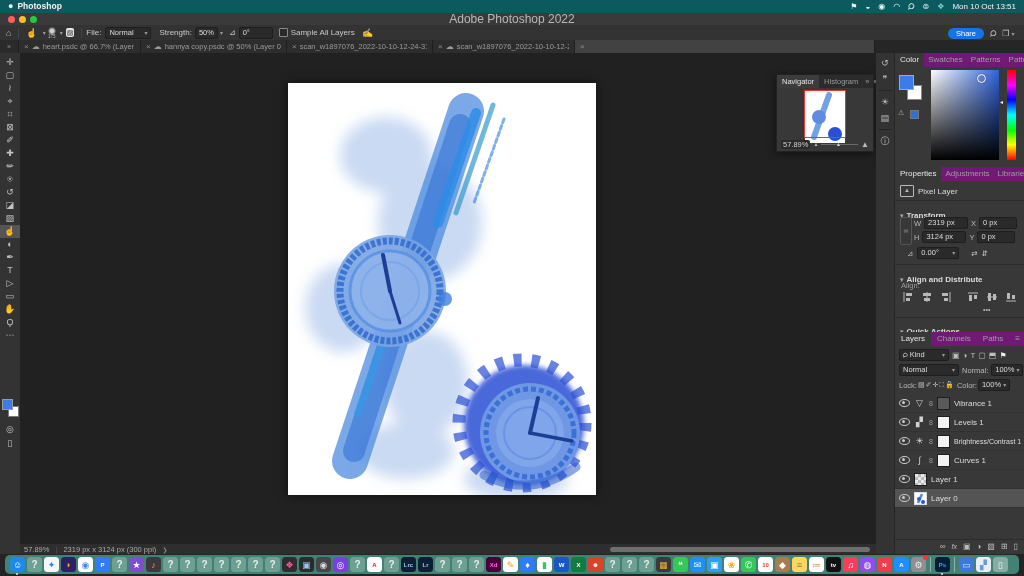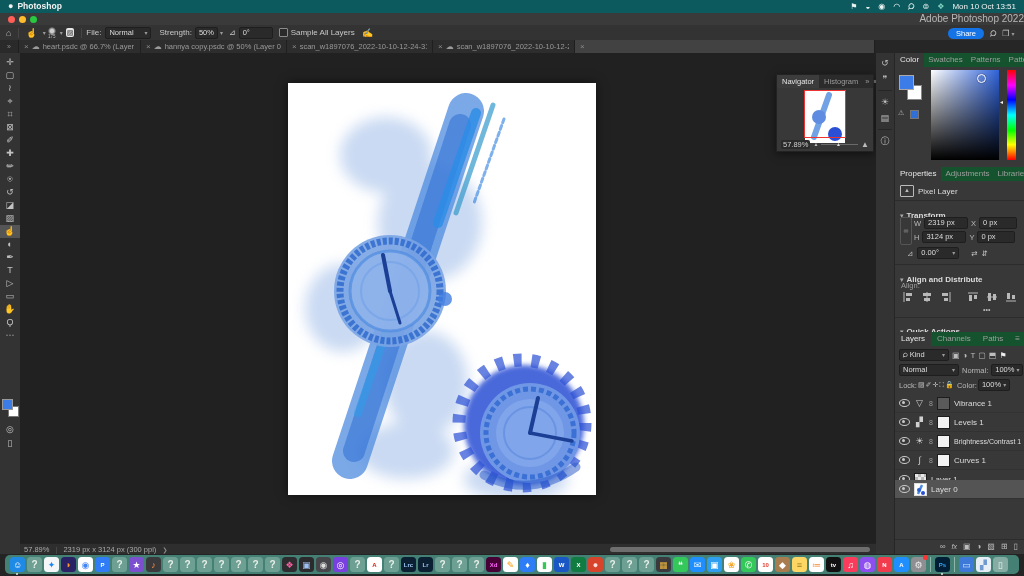--- a/index.html
+++ b/index.html
@@ -9,21 +9,21 @@
   
   .menubar{left:0;top:0;width:1024px;height:13px;background:#0d5a5e;color:#f2f2f2;
     font-size:8.5px;line-height:13px;display:flex;align-items:center;padding:0 8px;box-sizing:border-box;}
   .menubar .app{font-weight:bold;margin:0 4px;}
   .mitem{margin:0 6px;white-space:nowrap;}
   .mright{margin-left:auto;display:flex;align-items:center;gap:8px;font-size:8px;}
   .sicon{color:#e8f2f0;font-size:8px;}
   
   .titlebar{left:0;top:13px;width:1024px;height:12px;background:#3a3a3a;border-bottom:1px solid #262626;}
   .tl{position:absolute;top:3px;width:7px;height:7px;border-radius:50%;}
-  .title{position:absolute;top:0;width:100%;text-align:right;color:#b8b8b8;font-size:10px;line-height:12px;}
+  .title{position:absolute;top:0;width:100%;text-align:center;color:#b8b8b8;font-size:12px;line-height:12px;}
   
   .optbar{left:0;top:25px;width:1024px;height:15px;background:#333333;border-bottom:1px solid #232323;
     display:flex;align-items:center;font-size:8px;color:#c9c9c9;}
   .optbar .gl{color:#c4c4c4;font-size:9px;margin:0 3px;}
   .osep{width:1px;height:10px;background:#454545;margin:0 4px;}
   .fld{background:#2a2a2a;border:1px solid #1e1e1e;border-radius:2px;color:#ddd;
     font-size:7.5px;line-height:10px;padding:0 3px;white-space:nowrap;}
   .dda{color:#9a9a9a;font-size:6px;margin-left:2px;}
   .cb{width:7px;height:7px;border:1px solid #8a8a8a;border-radius:1px;background:#2a2a2a;margin:0 3px 0 6px;}
   
@@ -48,21 +48,21 @@
     box-shadow:0 2px 8px rgba(0,0,0,.5);font-size:7.5px;color:#cfcfcf;}
   .nav .hdr{height:13px;background:#2b2b2b;display:flex;}
   .nav .ntab{padding:0 5px;line-height:13px;color:#9a9a9a;}
   .nav .ntab.on{background:#3c3c3c;color:#e4e4e4;}
   .nav .thumbwrap{position:absolute;left:28px;top:16px;width:40px;height:46px;background:#fff;outline:1px solid #e33;}
   .nav .ftr{position:absolute;left:0;bottom:0;width:100%;height:14px;display:flex;align-items:center;padding:0 4px;box-sizing:border-box;gap:3px;}
   
   .rail{left:876px;top:53px;width:18px;height:501px;background:#333333;border-right:1px solid #262626;}
   .rail .ric{width:18px;height:16px;text-align:center;color:#bdbdbd;font-size:9px;line-height:16px;}
   .panel{background:#383838;box-sizing:border-box;border-left:1px solid #262626;}
-  .ptabs{display:flex;background:#14532d;height:14px;}
+  .ptabs{display:flex;background:#701a75;height:14px;}
   .ptab{padding:0 6px;font-size:8px;line-height:14px;color:#9e9e9e;white-space:nowrap;}
   .ptab.on{background:#383838;color:#e6e6e6;}
   .pmenu{margin-left:auto;color:#9e9e9e;font-size:8px;line-height:14px;padding-right:4px;}
   .shdr{font-size:8px;color:#dcdcdc;font-weight:bold;}
   .chev{color:#a8a8a8;font-size:7px;margin-right:3px;}
   .divl{position:absolute;left:0;width:100%;height:1px;background:#2c2c2c;}
   
   .lrow{position:absolute;left:0;width:130px;height:19px;display:flex;align-items:center;gap:4px;
     padding:0 4px;box-sizing:border-box;border-bottom:1px solid #323232;font-size:8px;color:#dcdcdc;}
   .lrow.sel{background:#545454;}
@@ -459,21 +459,21 @@
       <span class="adjic">∫</span>
       <span class="lnk8">8</span>
       <span class="thumb" style="background:#f2f2f2;"></span>
       <span class="lname">Curves 1</span>
     </div>
     <div class="lrow" style="top:138px;">
       <span class="eye"></span>
       <span class="thumb checker"></span>
       <span class="lname">Layer 1</span>
     </div>
-    <div class="lrow sel" style="top:148px;">
+    <div class="lrow sel" style="top:157px;">
       <span class="eye"></span>
       <span class="thumb" style="border:1px solid #ddd;">
         <svg viewBox="0 0 11 11" width="11" height="11">
             <rect width="11" height="11" fill="#fff"></rect>
             <line x1="7" y1="1" x2="3" y2="10" stroke="#4f8ce0" stroke-width="2.5"></line>
             <circle cx="4" cy="6" r="2" fill="#2a5fd0"></circle>
             <circle cx="8" cy="9" r="2" fill="#2a4fd4"></circle>
           </svg>
       </span>
       <span class="lname">Layer 0</span>

